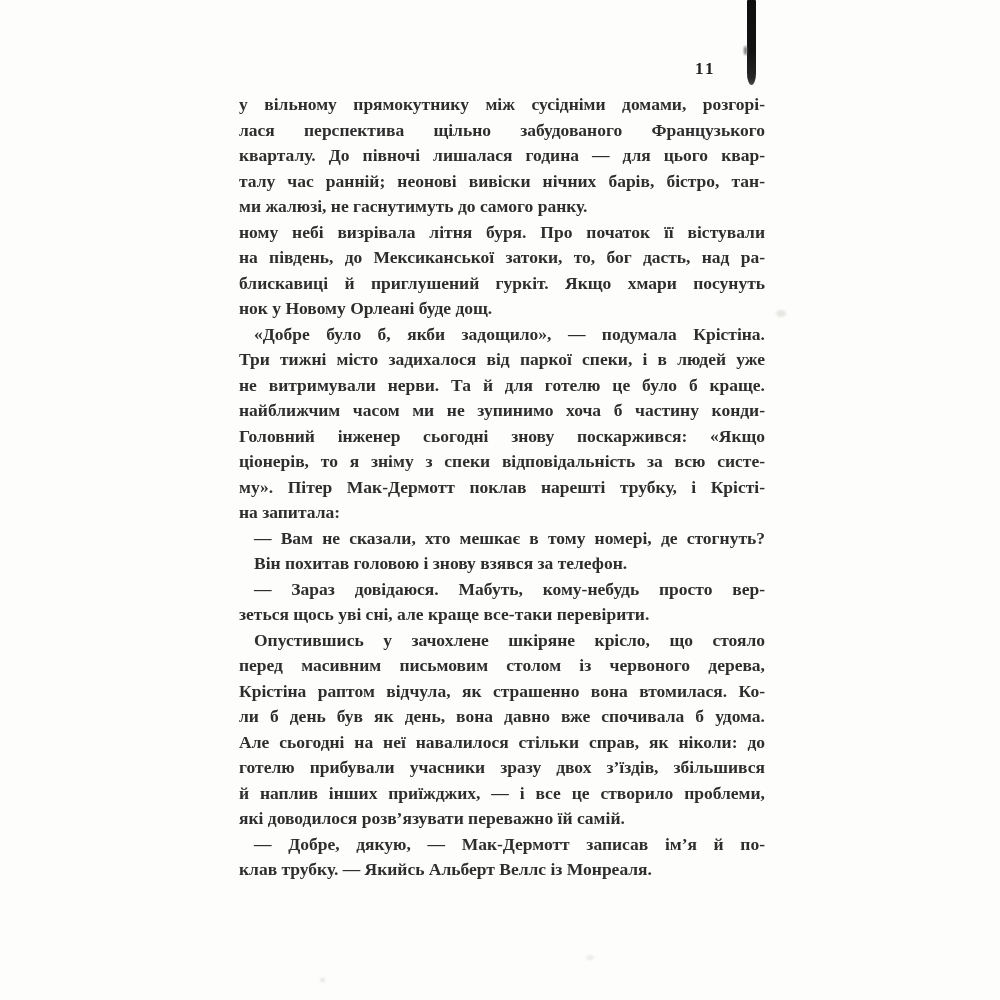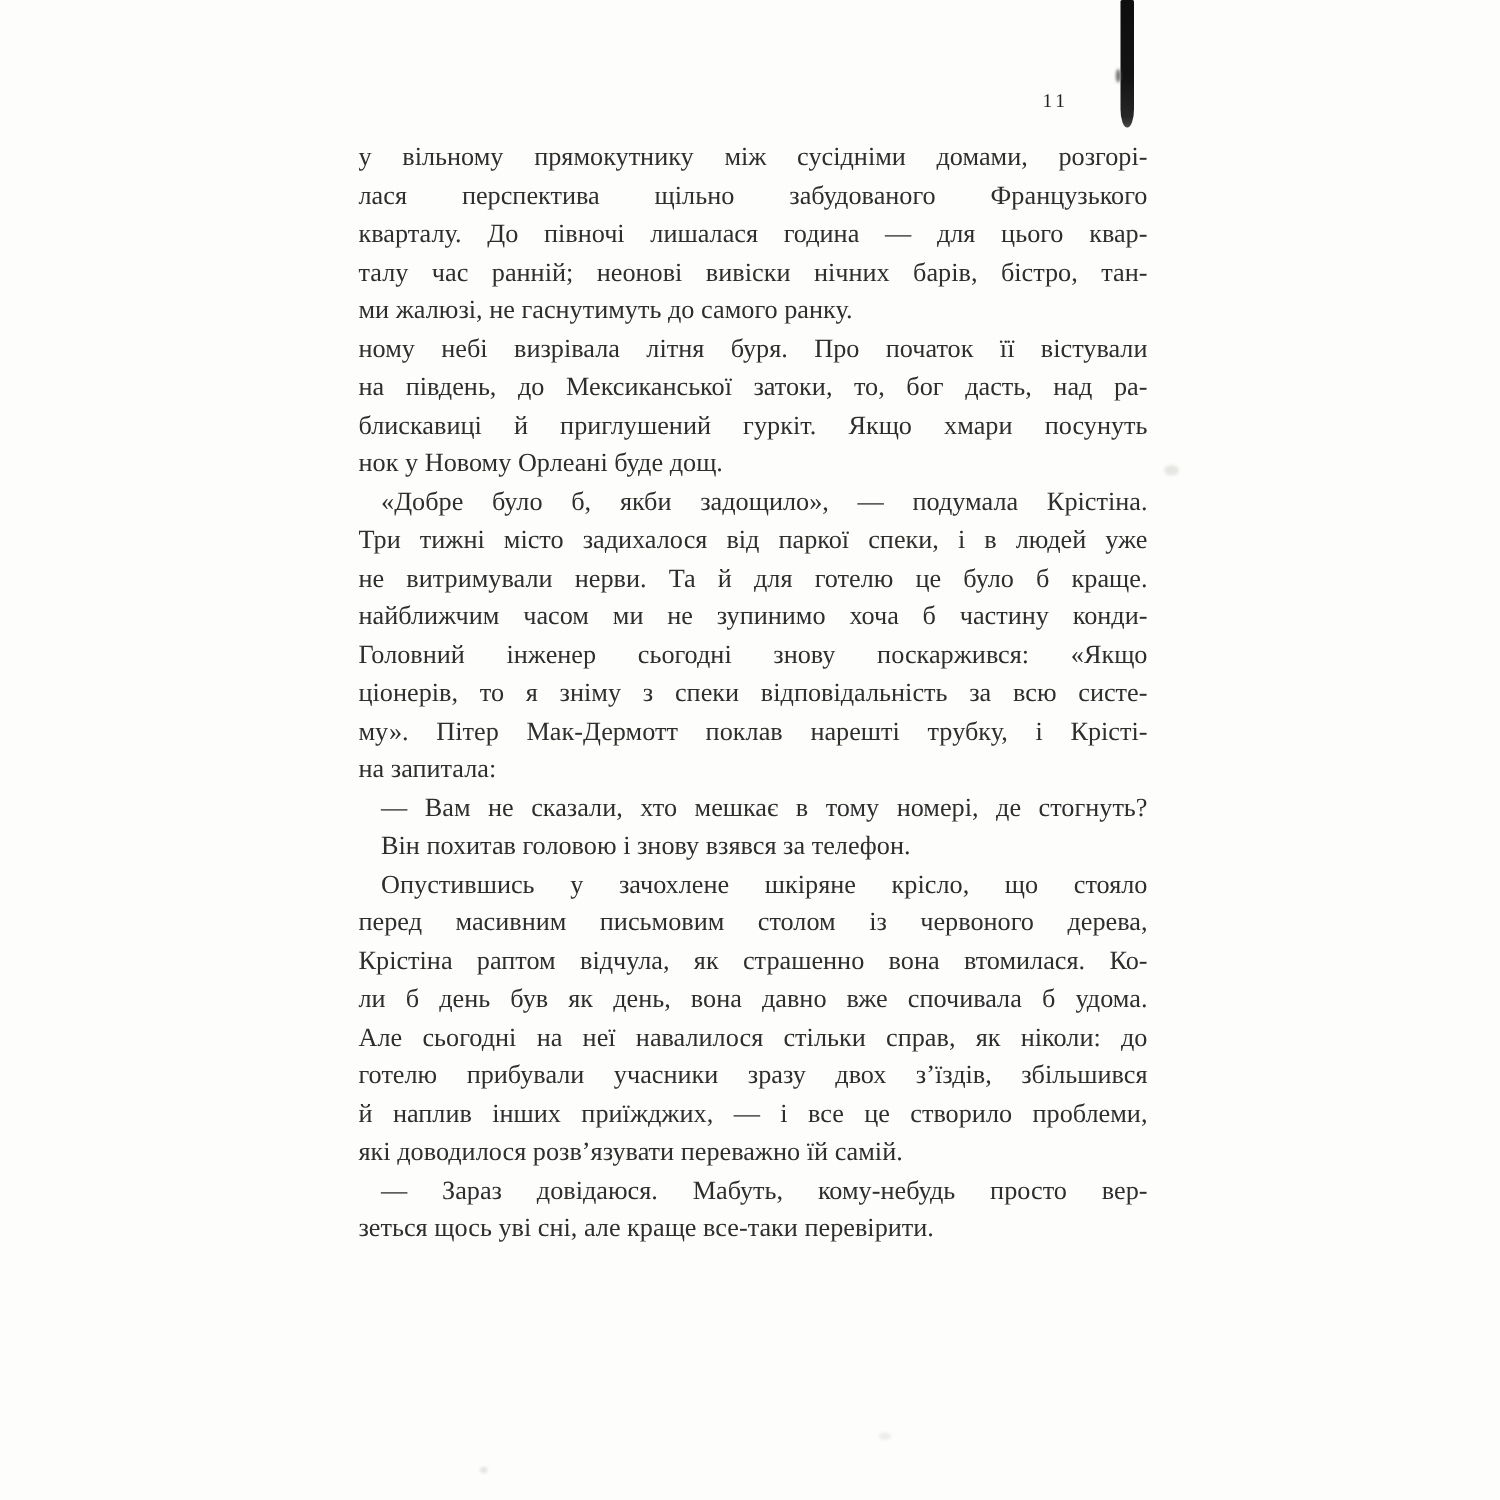--- a/index.html
+++ b/index.html
@@ -16,36 +16,36 @@
   }
   .sheet {
     position: absolute;
     inset: 0;
     background: #fdfdfc;
   }
   .pageno {
     position: absolute;
     left: 695px;
     top: 59px;
-    font-size: 13px;
-    font-weight: 400;
+    font-size: 17px;
+    font-weight: 700;
     letter-spacing: 2.5px;
     color: #242424;
     text-align: right;
   }
   .text-block {
     position: absolute;
     left: 239px;
     top: 92px;
     width: 526px;
     font-size: 17.5px;
     line-height: 25.5px;
     color: #2e2e2e;
   }
-  .para { margin: 0; }
+  .para { margin: 0; font-weight: bold; }
   .ln {
     text-align: justify;
     text-align-last: justify;
     height: 25.5px;
   }
   .ln.end { text-align-last: left; }
   .ln.ind { text-indent: 15px; }
   .ink-bar {
     position: absolute;
     left: 747px;
@@ -109,31 +109,35 @@
         <div class="ln">му». Пітер Мак-Дермотт поклав нарешті трубку, і Крісті-</div>
         <div class="ln end">на запитала:</div>
       </div>
       <div class="para">
         <div class="ln ind">— Вам не сказали, хто мешкає в тому номері, де стогнуть?</div>
       </div>
       <div class="para">
         <div class="ln ind end">Він похитав головою і знову взявся за телефон.</div>
       </div>
       <div class="para">
+        <div class="ln ind">— Зараз довідаюся. Мабуть, кому-небудь просто вер-</div>
+        <div class="ln end">зеться щось уві сні, але краще все-таки перевірити.</div>
+      </div>
+      <div class="para">
         <div class="ln ind">Опустившись у зачохлене шкіряне крісло, що стояло</div>
         <div class="ln">перед масивним письмовим столом із червоного дерева,</div>
         <div class="ln">Крістіна раптом відчула, як страшенно вона втомилася. Ко-</div>
         <div class="ln">ли б день був як день, вона давно вже спочивала б удома.</div>
         <div class="ln">Але сьогодні на неї навалилося стільки справ, як ніколи: до</div>
         <div class="ln">готелю прибували учасники зразу двох з’їздів, збільшився</div>
         <div class="ln">й наплив інших приїжджих, — і все це створило проблеми,</div>
         <div class="ln end">які доводилося розв’язувати переважно їй самій.</div>
       </div>
       <div class="para">
-        <div class="ln ind">— Зараз довідаюся. Мабуть, кому-небудь просто вер-</div>
-        <div class="ln end">зеться щось уві сні, але краще все-таки перевірити.</div>
+        <div class="ln ind">— Добре, дякую, — Мак-Дермотт записав ім’я й по-</div>
+        <div class="ln end">клав трубку. — Якийсь Альберт Веллс із Монреаля.</div>
       </div>
     </div>
 
   <div class="speck s1"></div>
   <div class="speck s2"></div>
   <div class="speck s3"></div>
 </div>
 
 </body></html>

